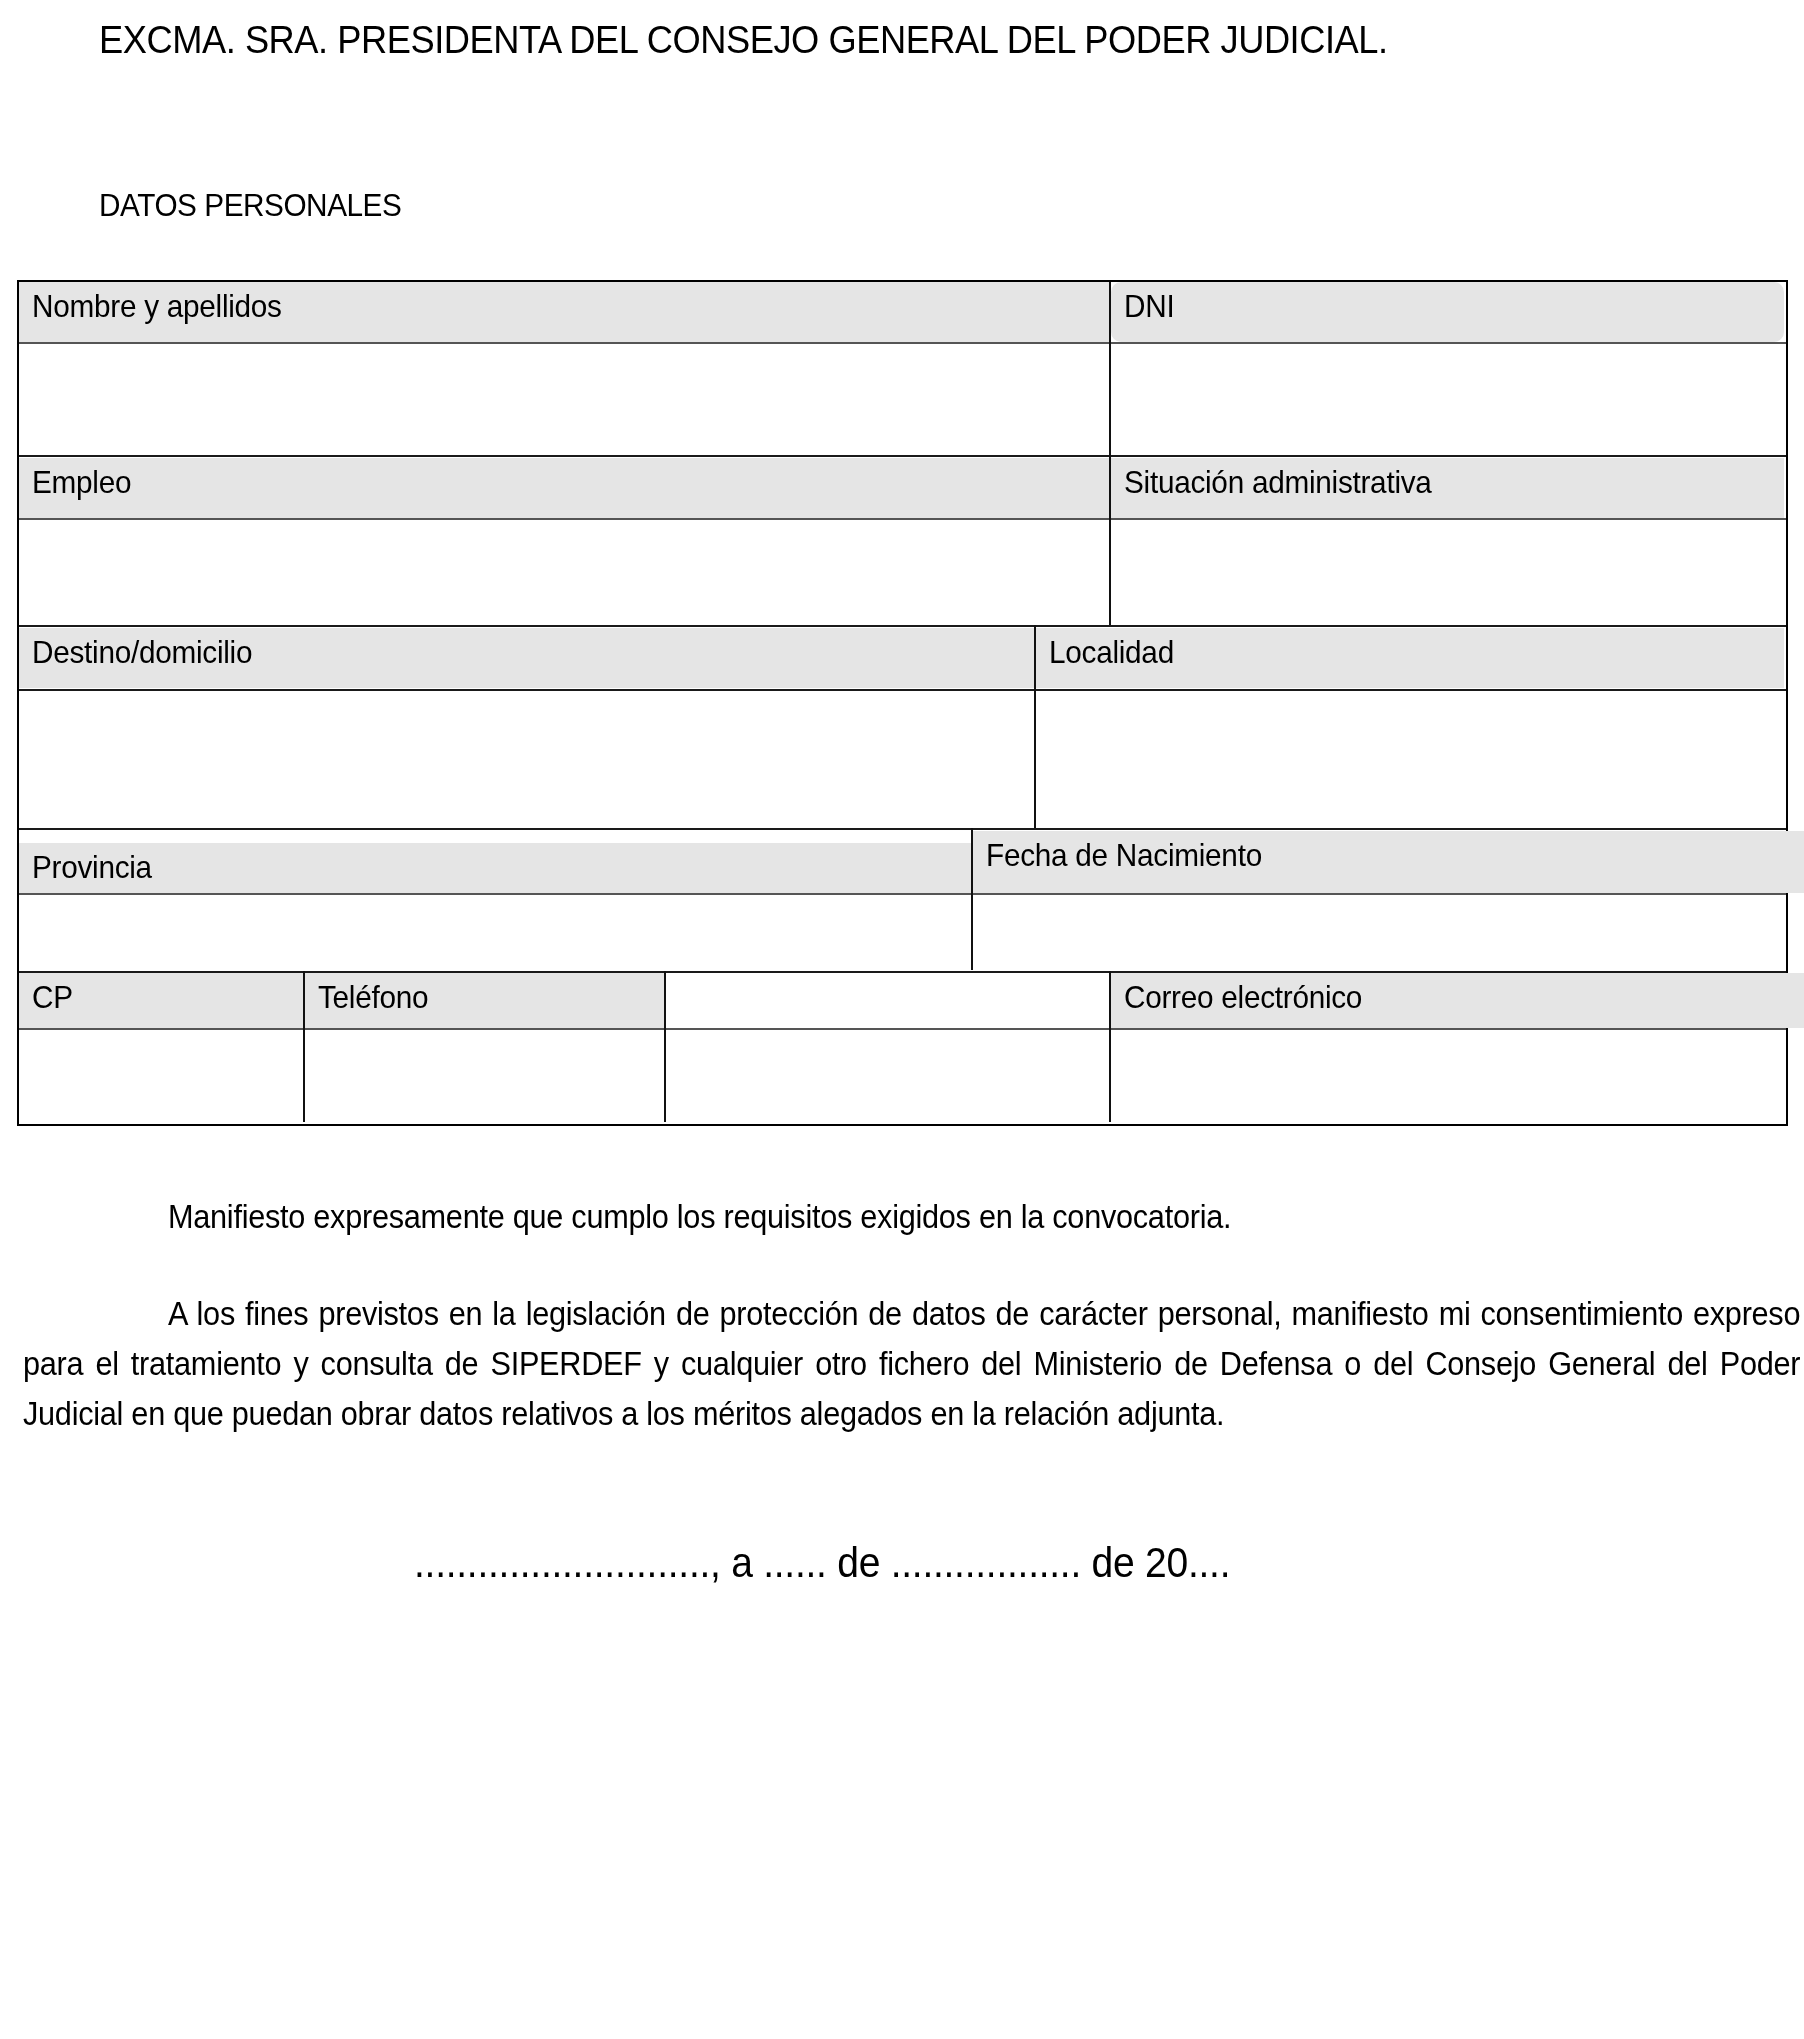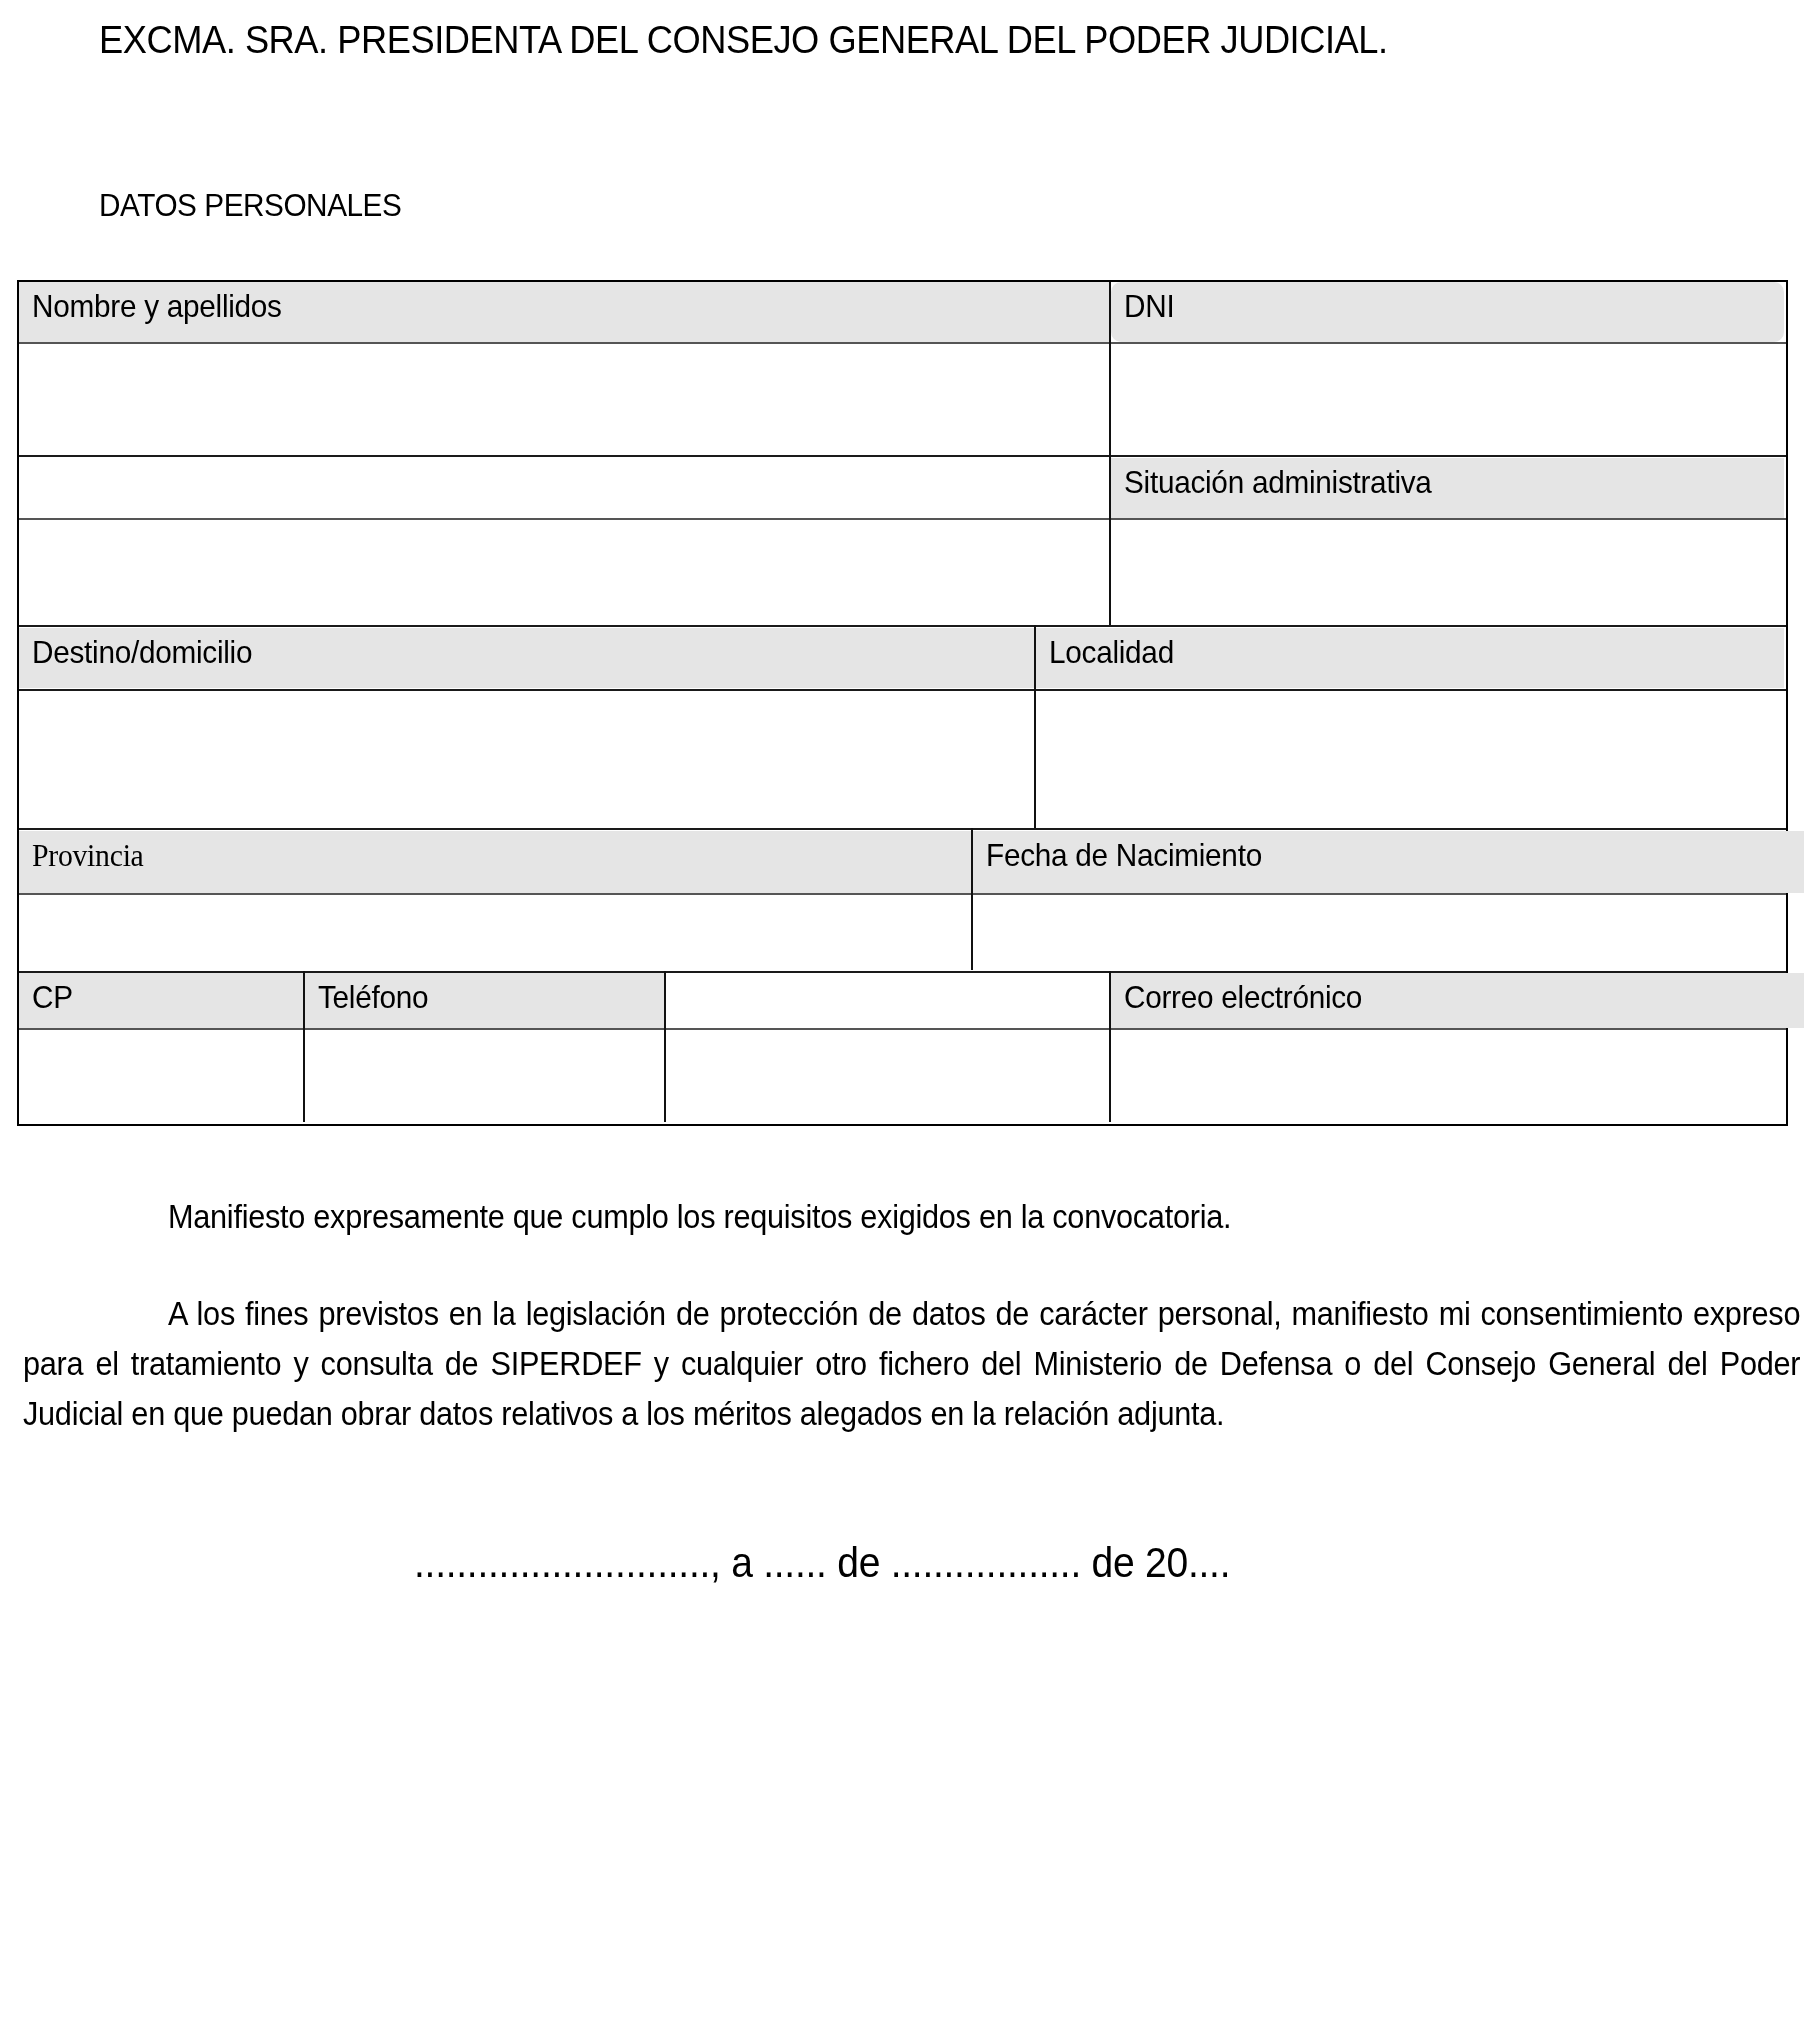--- a/index.html
+++ b/index.html
@@ -116,30 +116,31 @@
 <div class="title">EXCMA. SRA. PRESIDENTA DEL CONSEJO GENERAL DEL PODER JUDICIAL.</div>
 <div class="section-label">DATOS PERSONALES</div>
 
 <div class="form-table">
 
   <div class="cell hdr" style="left:0;top:0;width:1090px;height:60px;"><span>Nombre y apellidos</span></div>
   <div class="cell hdr" style="left:1092px;top:0;width:673px;height:60px;border-radius:10px;"><span>DNI</span></div>
   <div class="cell inp" style="left:0;top:62px;width:1090px;height:111px;"></div>
   <div class="cell inp" style="left:1092px;top:62px;width:673px;height:111px;"></div>
 
+  <div class="cell hdr" style="left:0;top:176px;width:1090px;height:60px;"><span>Empleo</span></div>
   <div class="cell hdr" style="left:1092px;top:176px;width:673px;height:60px;"><span>Situación administrativa</span></div>
   <div class="cell inp" style="left:0;top:238px;width:1090px;height:105px;"></div>
   <div class="cell inp" style="left:1092px;top:238px;width:673px;height:105px;"></div>
 
   <div class="cell hdr" style="left:0;top:346px;width:1015px;height:60px;"><span>Destino/domicilio</span></div>
   <div class="cell hdr" style="left:1017px;top:346px;width:748px;height:60px;"><span>Localidad</span></div>
   <div class="cell inp" style="left:0;top:409px;width:1015px;height:138px;"></div>
   <div class="cell inp" style="left:1017px;top:409px;width:748px;height:138px;"></div>
 
-  <div class="cell hdr" style="left:0;top:549px;width:1112px;height:62px;font-family:Liberation Serif, serif;"><span>Provincia</span></div>
+  <div class="cell hdr" style="left:0;top:561px;width:1112px;height:62px;"><span>Provincia</span></div>
   <div class="cell hdr" style="left:954px;top:549px;width:947px;height:62px;"><span>Fecha de Nacimiento</span></div>
   <div class="cell inp" style="left:0;top:613px;width:952px;height:75px;"></div>
   <div class="cell inp" style="left:954px;top:613px;width:811px;height:75px;"></div>
 
   <div class="cell hdr" style="left:0;top:691px;width:284px;height:55px;"><span>CP</span></div>
   <div class="cell hdr" style="left:286px;top:691px;width:359px;height:55px;"><span>Teléfono</span></div>
   <div class="cell hdr" style="left:1092px;top:691px;width:743px;height:55px;"><span>Correo electrónico</span></div>
   <div class="cell inp" style="left:0;top:748px;width:284px;height:92px;"></div>
   <div class="cell inp" style="left:286px;top:748px;width:359px;height:92px;"></div>
   <div class="cell inp" style="left:647px;top:748px;width:444px;height:92px;"></div>

